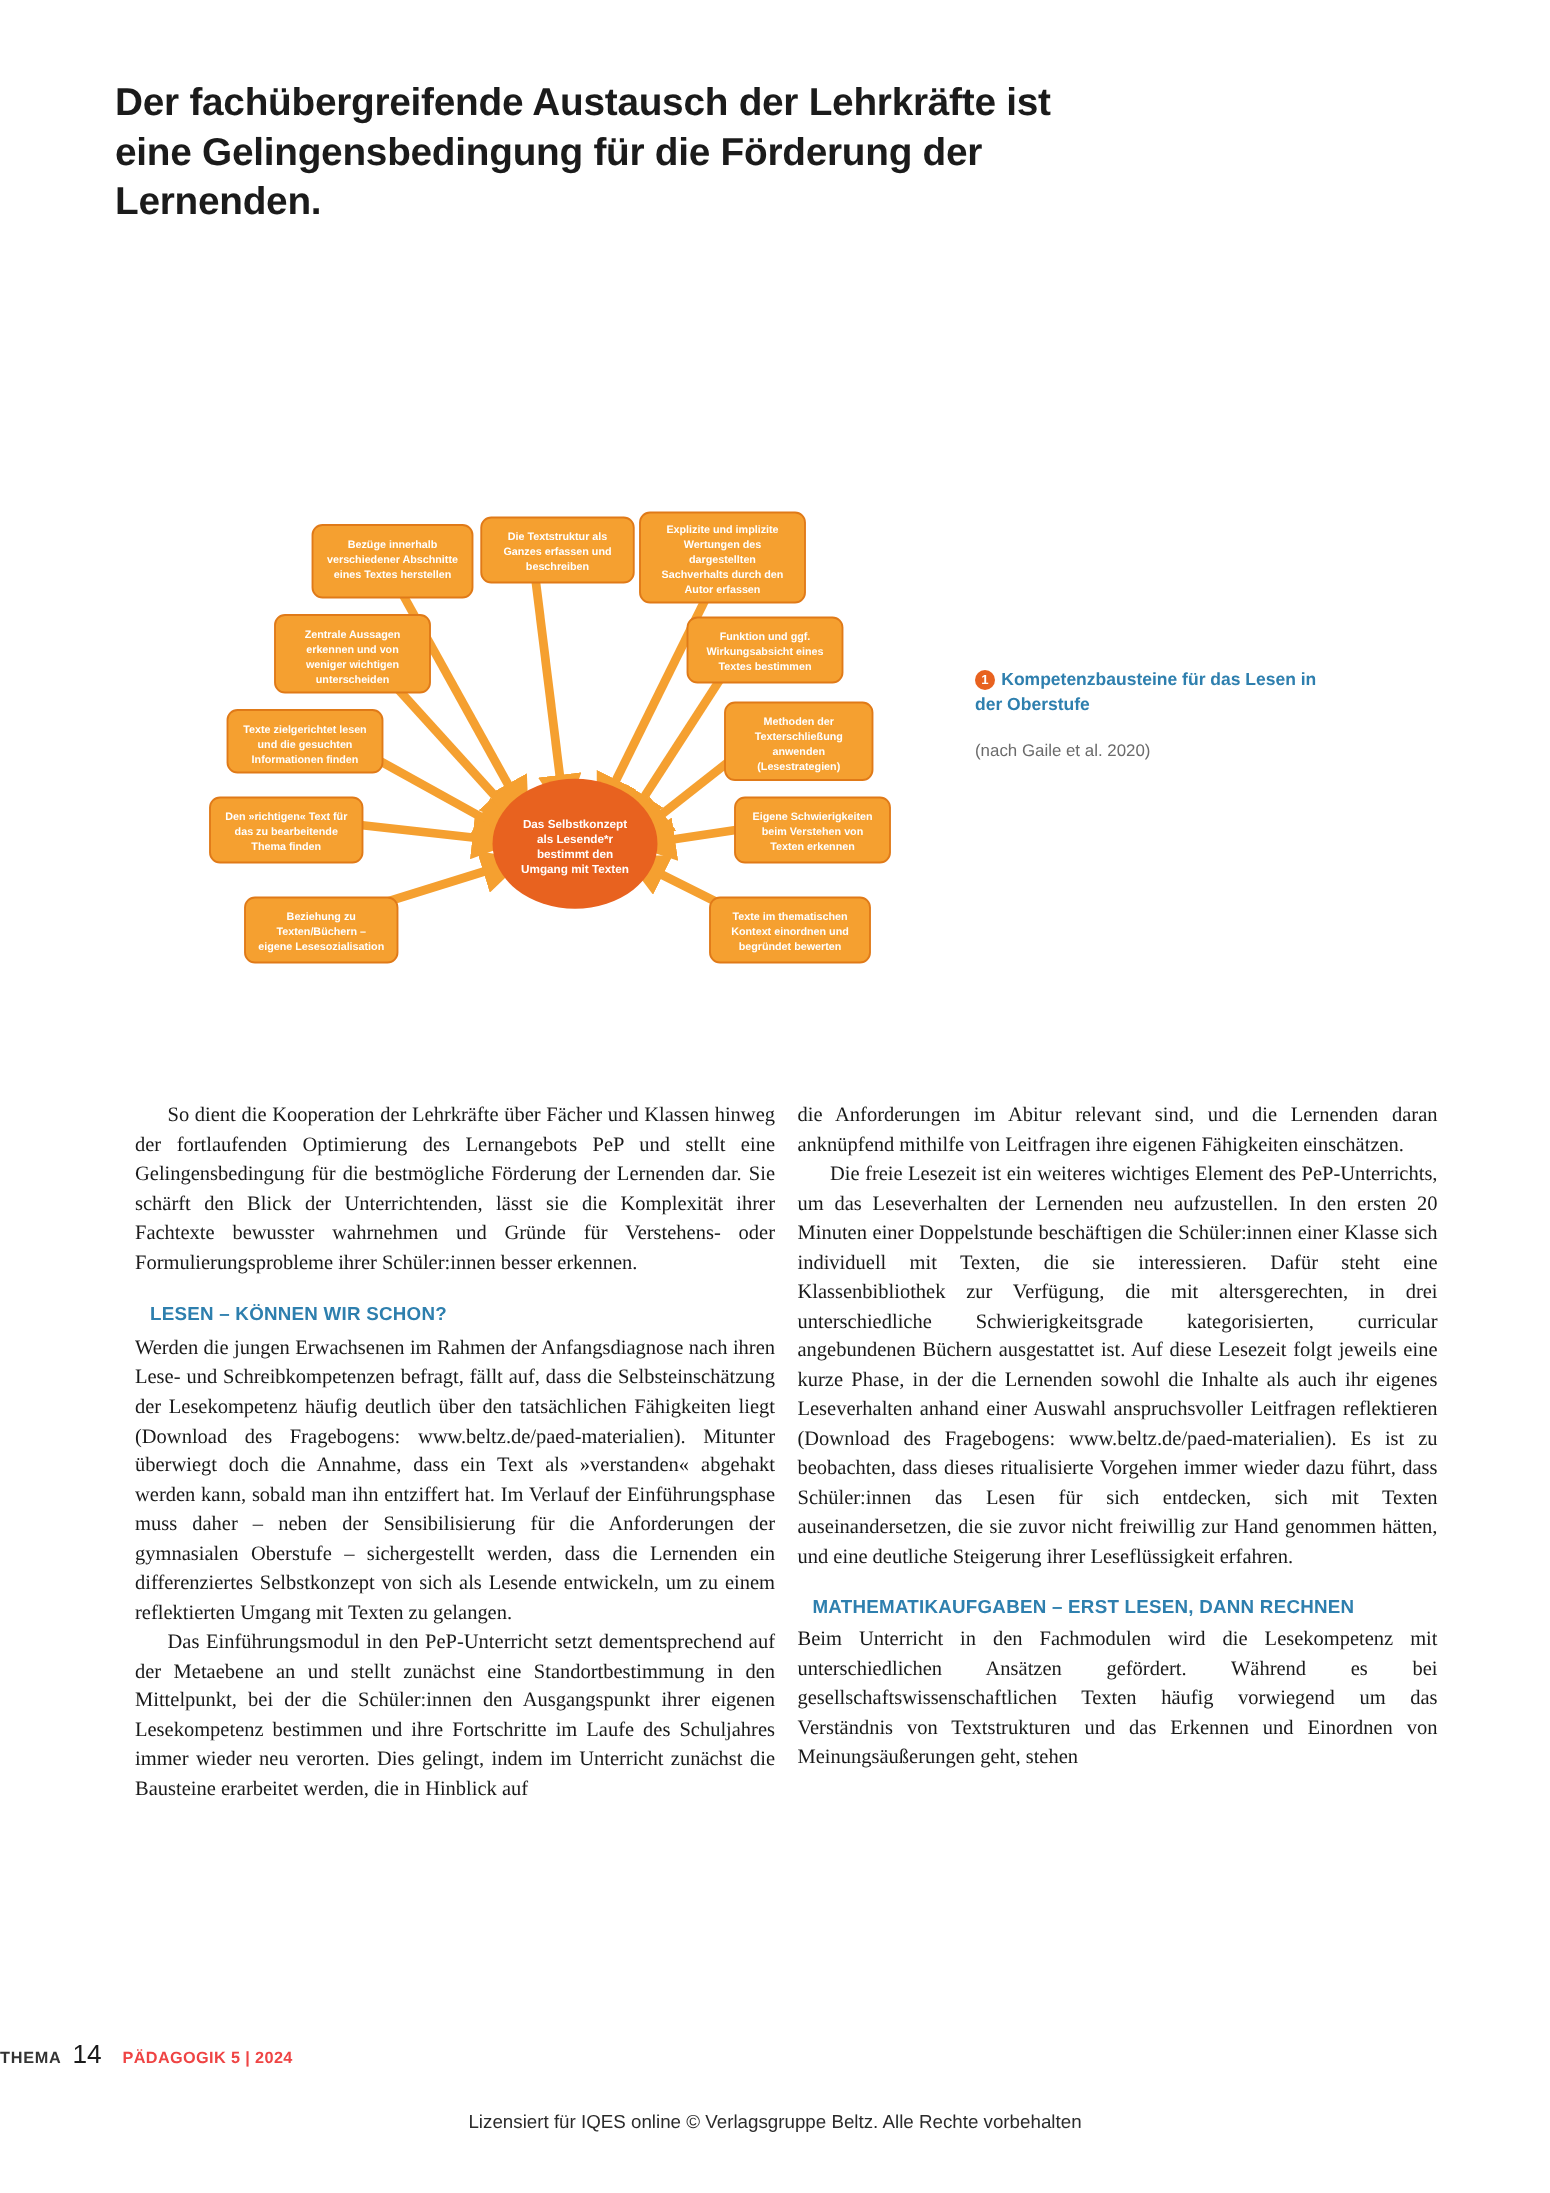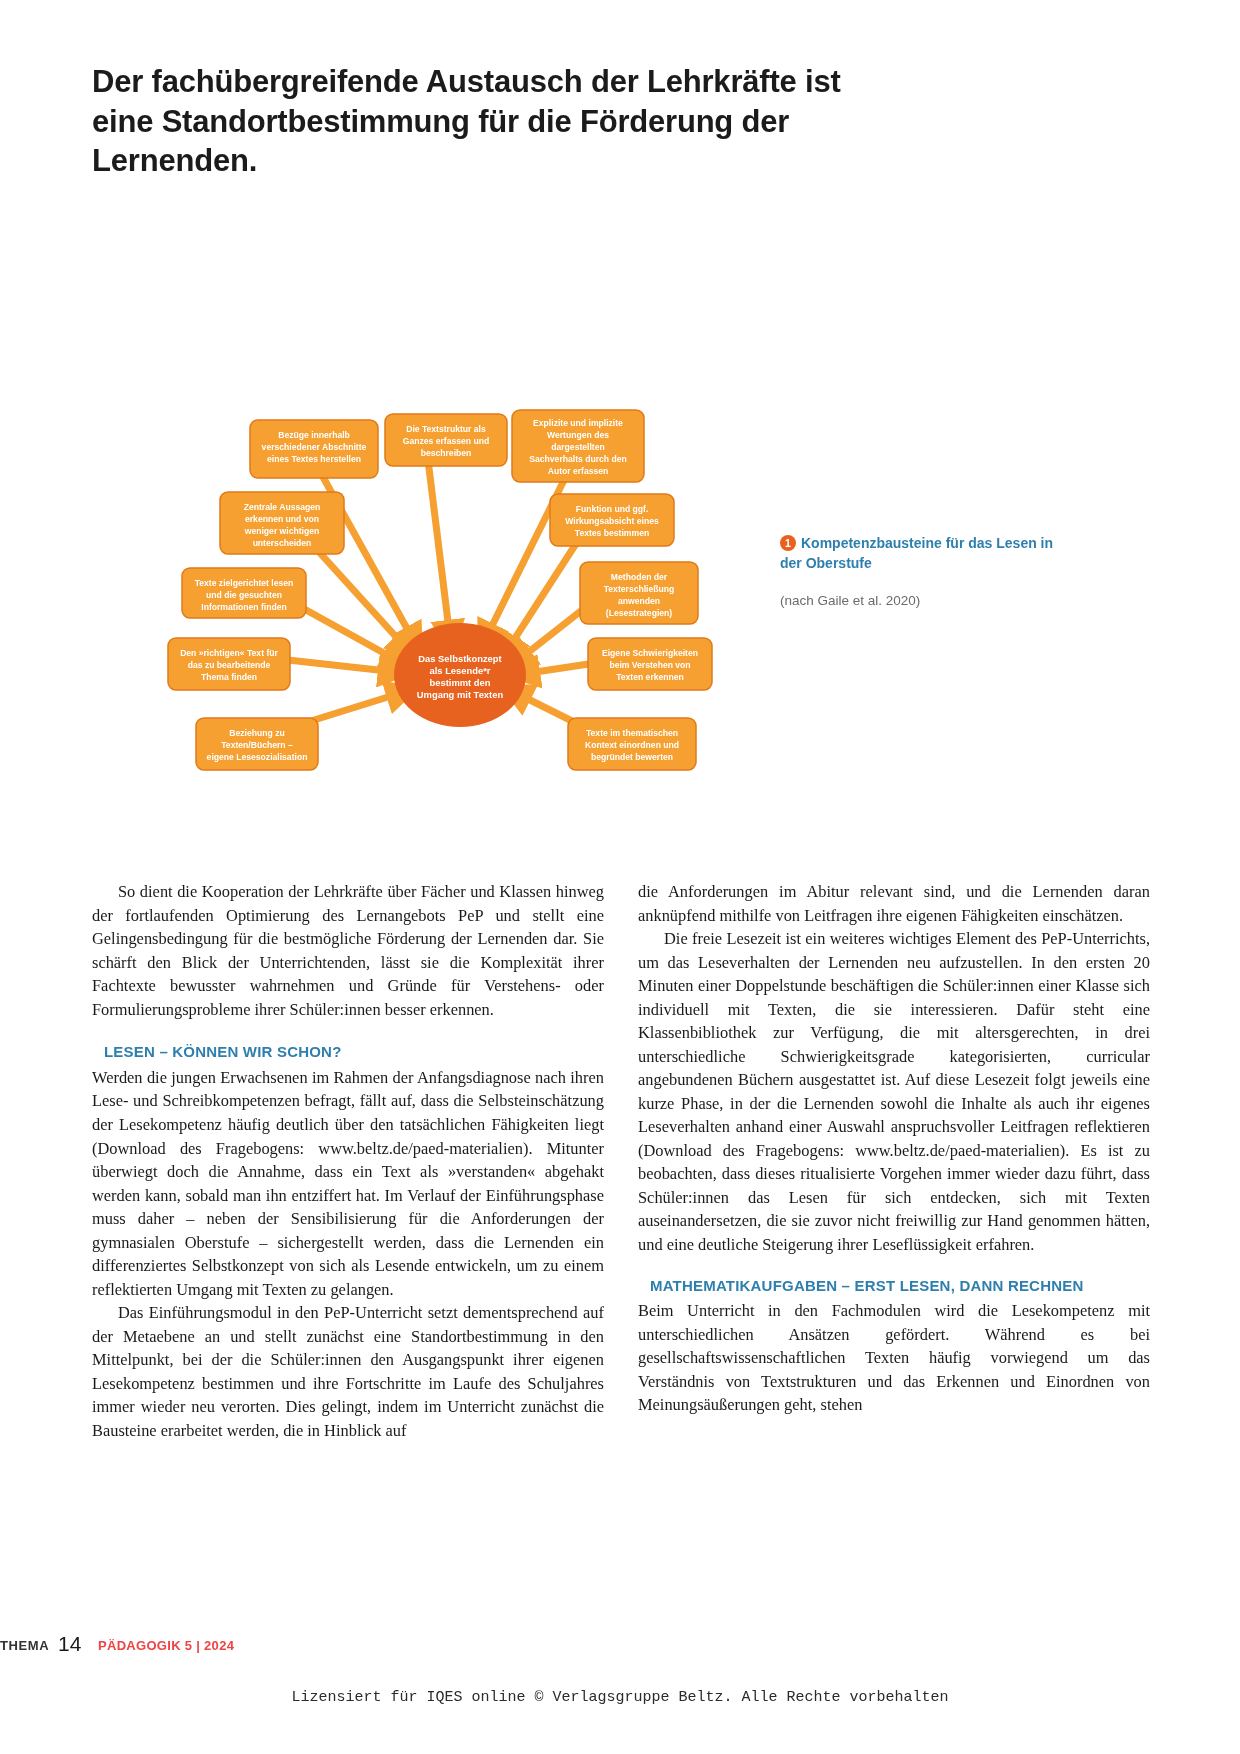--- a/index.html
+++ b/index.html
@@ -98,21 +98,21 @@
     left: 92px;
     top: 880px;
     width: 1058px;
     height: 720px;
   }
   .col {
     position: absolute;
     top: 0;
     width: 512px;
   }
-  .col.left  { left: 0; }
+  .col.left  { left: 16px; }
   .col.right { left: 546px; }
 
   .col p {
     margin: 0;
     font-size: 16.4px;
     line-height: 1.435;
     text-align: justify;
     text-justify: inter-word;
     hyphens: auto;
   }
@@ -167,31 +167,31 @@
     font-size: 13px;
     letter-spacing: 0.6px;
     color: #333;
   }
   .license {
     position: absolute;
     left: 0;
     right: 0;
     bottom: 48px;
     text-align: center;
-    font-family: Liberation Mono, monospace;
+    font-family: Liberation Sans, sans-serif;
     font-size: 15px;
     color: #2b2b2b;
   }
 </style>
 </head>
 <body>
 
 <div class="page">
 
-  <div class="headline">Der fachübergreifende Austausch der Lehrkräfte ist eine Standortbestimmung für die Förderung der Lernenden.</div>
+  <div class="headline">Der fachübergreifende Austausch der Lehrkräfte ist eine Gelingensbedingung für die Förderung der Lernenden.</div>
 
   <div class="figure">
     <svg width="620" height="390" viewBox="0 0 620 390">
       <defs>
         <marker id="arrowhead" markerWidth="5" markerHeight="5" refX="2.6" refY="2.5" orient="auto">
           <polygon points="0,0 5,2.5 0,5" fill="#F5A030"></polygon>
         </marker>
       </defs>
 
       <g stroke="#F5A030" stroke-width="7" fill="none" marker-end="url(#arrowhead)">

